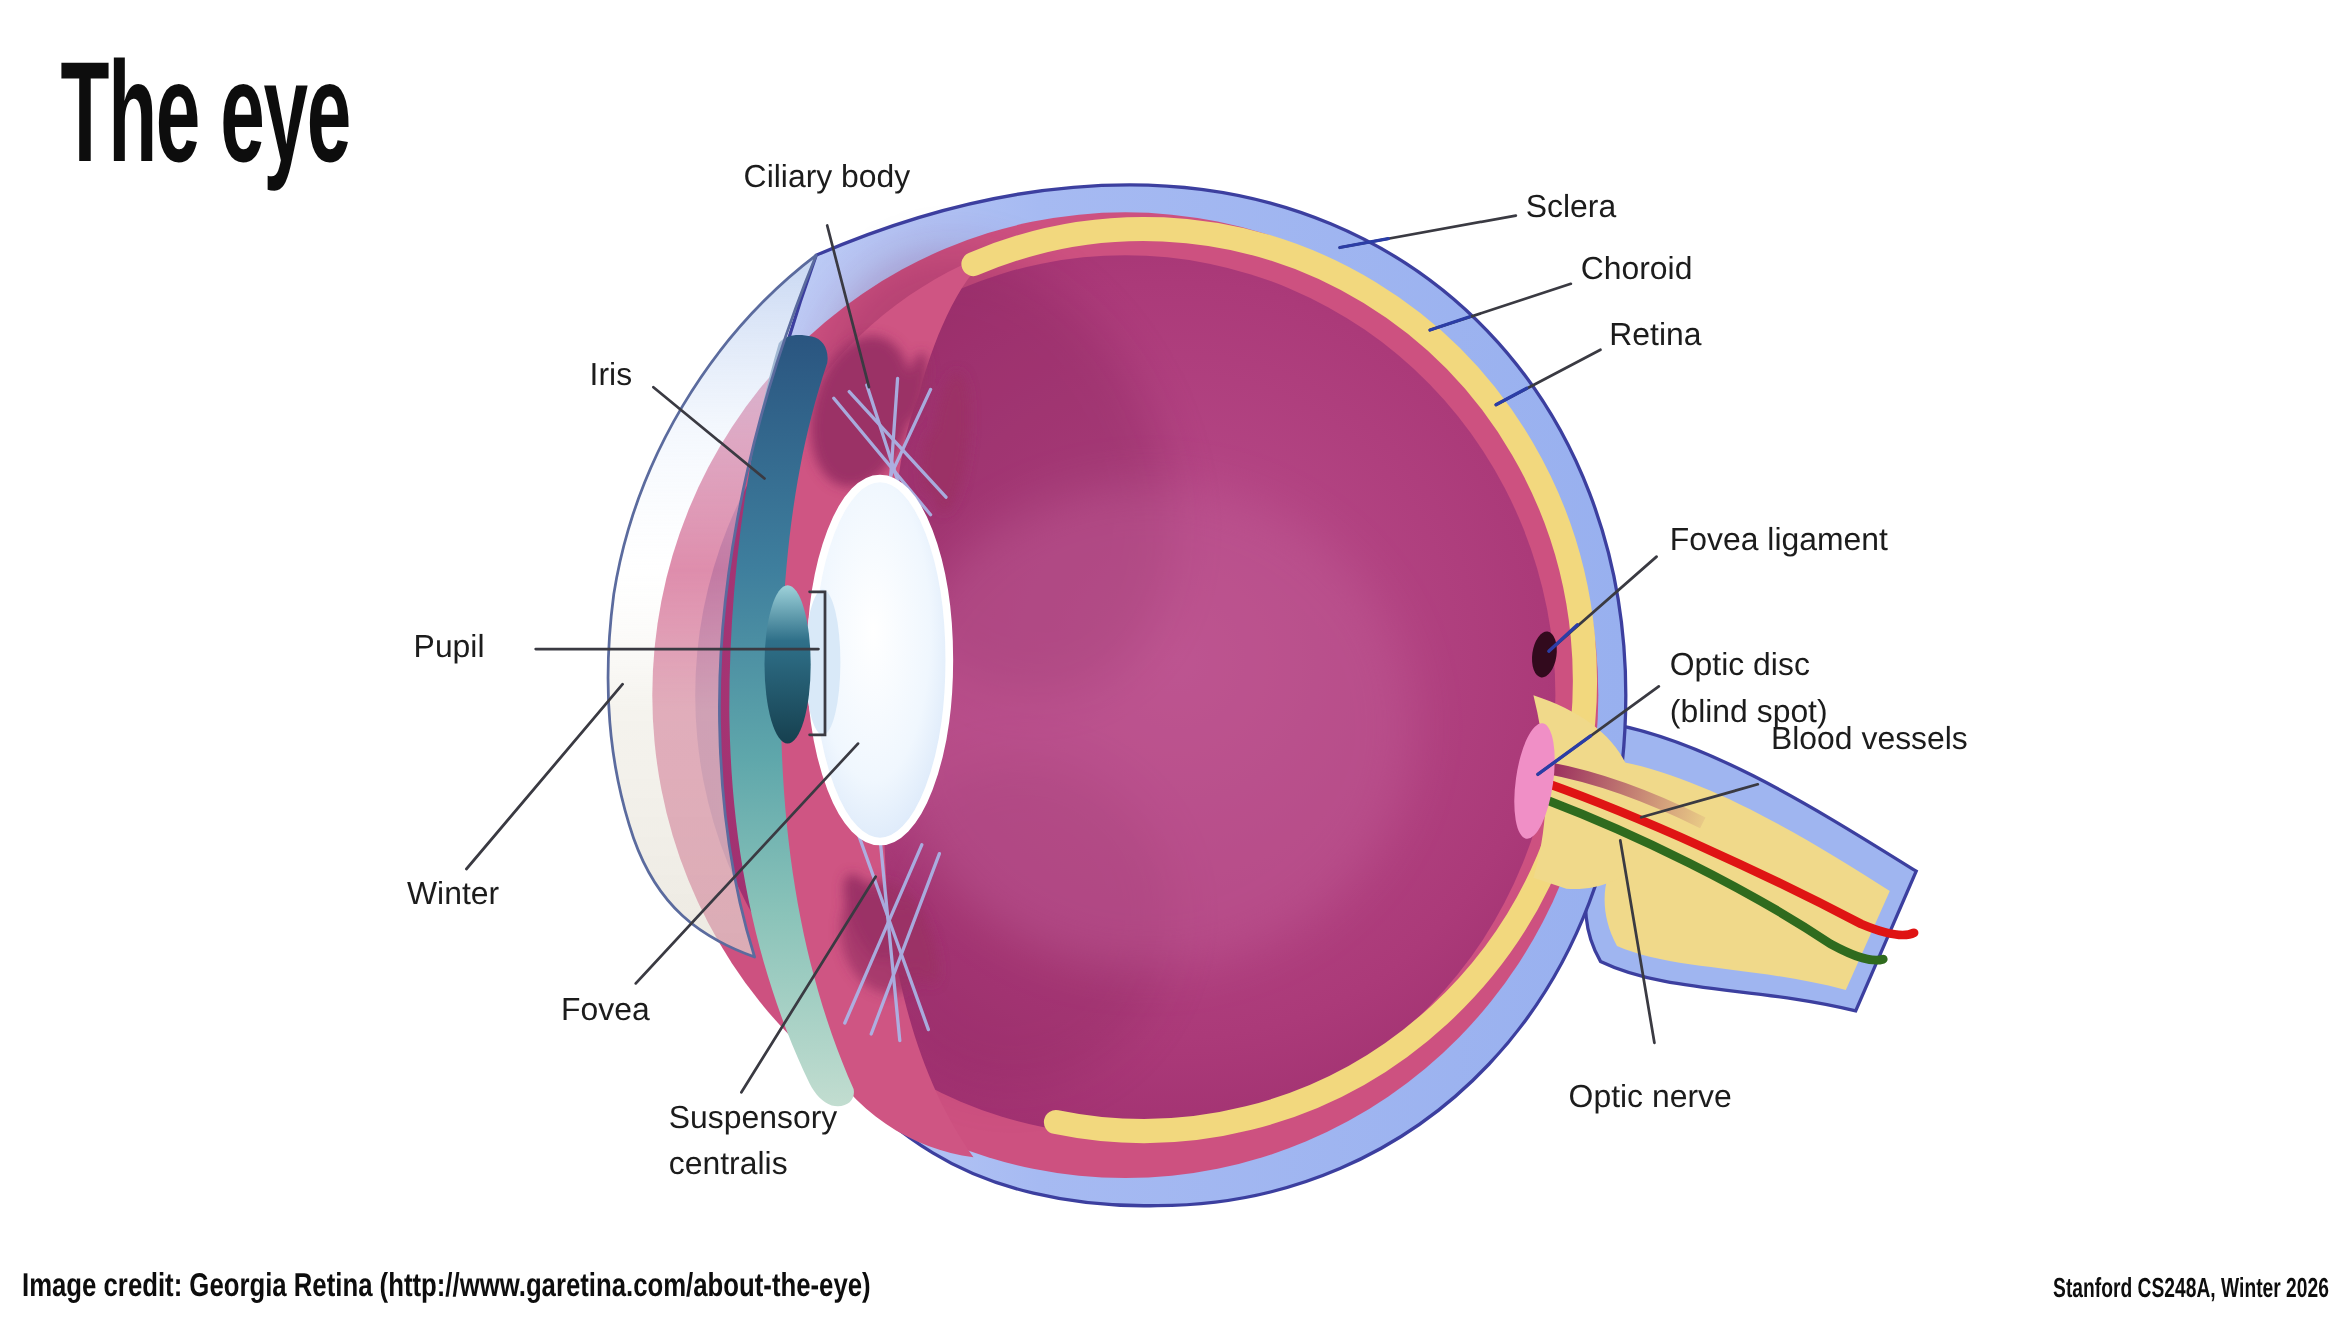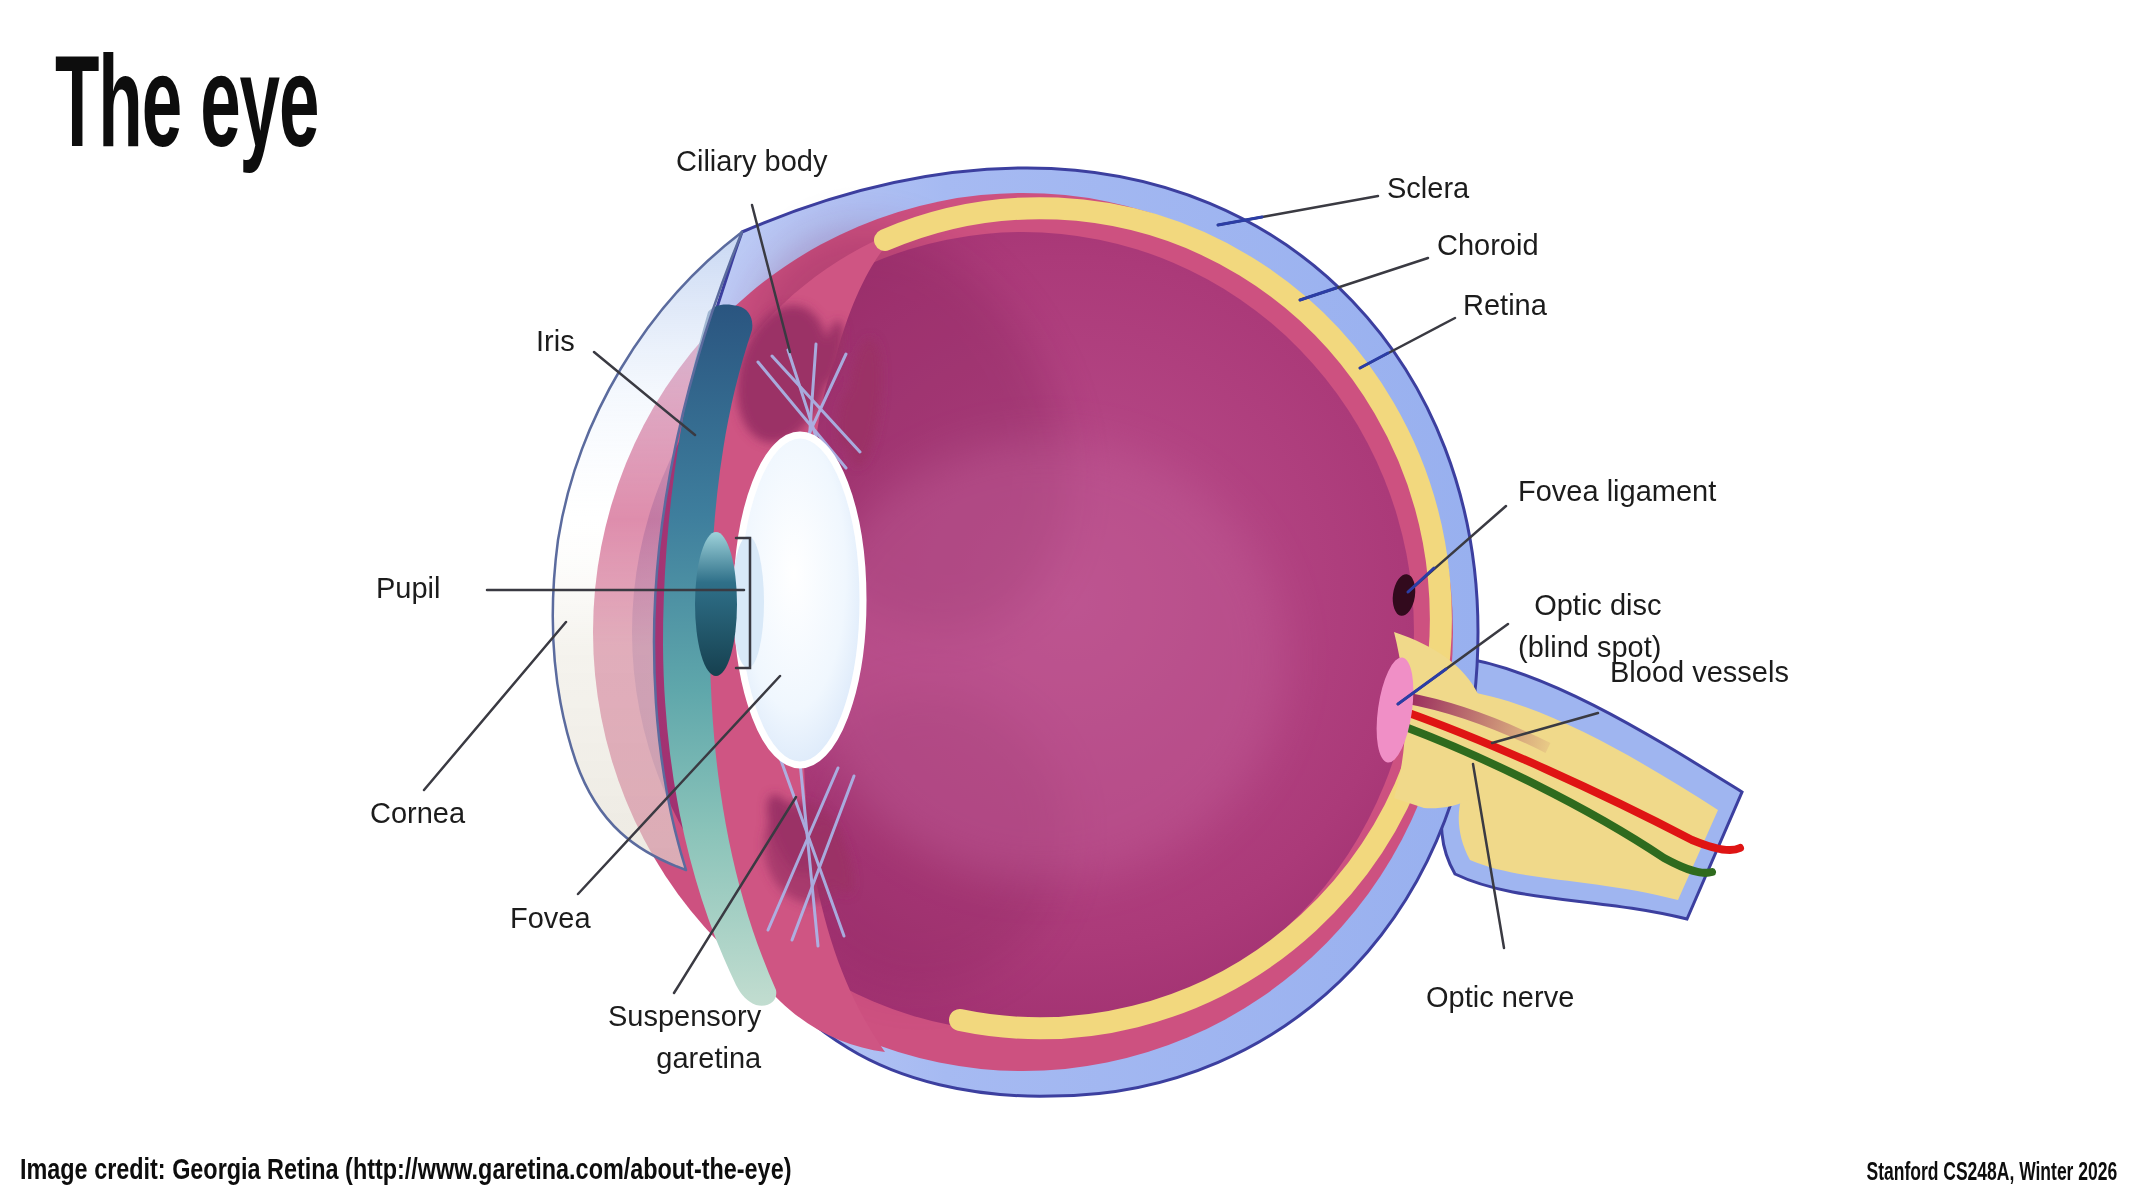--- a/index.html
+++ b/index.html
@@ -1,17 +1,17 @@
 <!DOCTYPE html>
 <html><head>
 <meta charset="utf-8">
 <style>
   html,body{margin:0;padding:0;background:#ffffff;}
   #stage{position:relative;width:2133px;height:1200px;overflow:hidden;background:#ffffff;
-         font-family:"Liberation Sans",sans-serif;text-align:right;}
+         font-family:"Liberation Sans",sans-serif;}
   #art{position:absolute;left:0;top:0;width:2133px;height:1200px;}
   .lbl{position:absolute;font-size:29px;line-height:1.45;color:#1c1c1c;white-space:pre-line;}
   #title{position:absolute;left:55px;top:26px;font-size:130px;font-weight:bold;color:#0d0d0d;
          letter-spacing:-2px;transform:scaleX(0.56);transform-origin:left top;white-space:nowrap;}
   .credit{position:absolute;font-weight:bold;color:#0d0d0d;white-space:nowrap;}
   #credit-left{left:20px;top:1152px;font-size:30px;transform:scaleX(0.78);transform-origin:left top;}
   #credit-right{right:16px;top:1157px;font-size:25px;transform:scaleX(0.70);transform-origin:right top;}
 </style>
 </head>
 <body>
@@ -162,24 +162,24 @@
       <path d="M 1434,568 L 1408,592"></path>
       <path d="M 1446,669 L 1398,704"></path>
     </g>
   </svg>
 
   <div id="title">The eye</div>
 
   <div class="lbl" style="left:676px;top:140px">Ciliary body</div>
   <div class="lbl" style="left:536px;top:320px">Iris</div>
   <div class="lbl" style="left:376px;top:567px">Pupil</div>
-  <div class="lbl" style="left:370px;top:792px">Cornea</div>
+  <div class="lbl" style="left:370px;top:792px">Winter</div>
   <div class="lbl" style="left:510px;top:897px">Fovea</div>
   <div class="lbl" style="left:608px;top:995px">Suspensory
-garetina</div>
+centralis</div>
   <div class="lbl" style="left:1387px;top:167px">Sclera</div>
   <div class="lbl" style="left:1437px;top:224px">Choroid</div>
   <div class="lbl" style="left:1463px;top:284px">Retina</div>
   <div class="lbl" style="left:1518px;top:470px">Fovea ligament</div>
   <div class="lbl" style="left:1518px;top:584px">Optic disc
 (blind spot)</div>
   <div class="lbl" style="left:1610px;top:651px">Blood vessels</div>
   <div class="lbl" style="left:1426px;top:976px">Optic nerve</div>
 
   <div id="credit-left" class="credit">Image credit: Georgia Retina (http://www.garetina.com/about-the-eye)</div>

